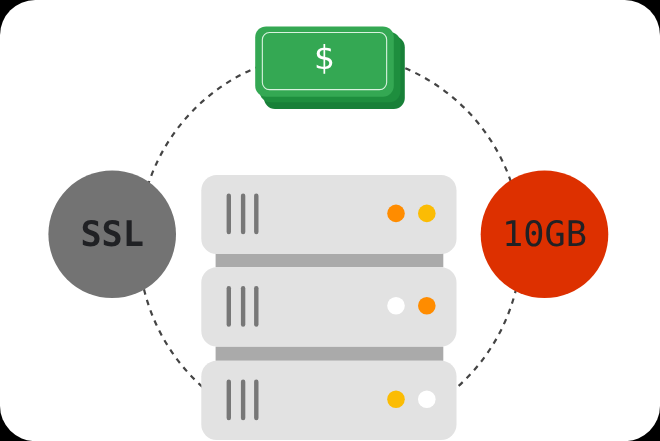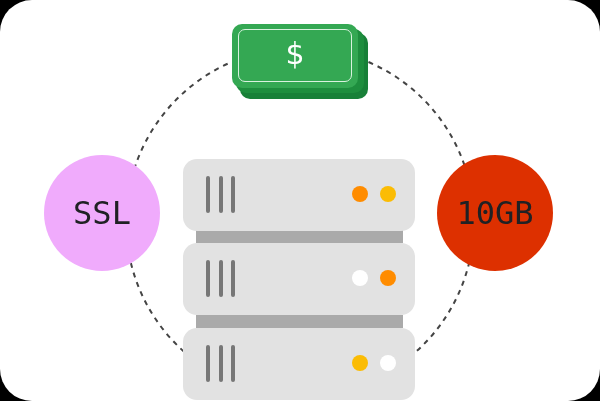--- a/index.html
+++ b/index.html
@@ -6,21 +6,21 @@
   body { width:600px; height:401px; overflow:hidden; }
   .canvas { position:relative; width:600px; height:401px; background:#fff; border-radius:32px; overflow:hidden; }
   .orbit { position:absolute; left:0; top:0; }
   .bill { position:absolute; border-radius:10px; }
   .bill.back2 { left:240px; top:33px; width:128px; height:66px; background:#188038; }
   .bill.back1 { left:236px; top:29px; width:128px; height:64px; background:#1E8E3E; }
   .bill.front { left:232px; top:24px; width:126px; height:64px; background:#34A853; }
   .bill-inner { position:absolute; left:6px; top:5px; right:6px; bottom:6px; border:1px solid #d9f2df; border-radius:7px; }
   .dollar { position:absolute; left:0; right:0; top:12px; text-align:center; color:#fff; font-family:"DejaVu Sans", sans-serif; font-size:30px; line-height:36px; }
   .badge { position:absolute; width:116px; height:116px; border-radius:50%; display:flex; align-items:center; justify-content:center; font-family:"DejaVu Sans Mono", monospace; font-size:32px; color:#202124; }
-  .badge.ssl { left:44px; top:155px; background:#f0abfc; }
+  .badge.ssl { left:44px; top:155px; background:#737373;font-weight:bold; }
   .badge.gb { left:437px; top:155px; background:#DD3000; }
   .server { position:absolute; left:183px; width:232px; height:72px; background:#E2E2E2; border-radius:14px; }
   .connector { position:absolute; left:196px; width:207px; height:13px; background:#AAAAAA; }
   .vent { position:absolute; top:17px; width:4px; height:37px; background:#777; border-radius:2px; }
   .led { position:absolute; top:27px; width:16px; height:16px; border-radius:50%; }
 </style>
 </head>
 <body>
 
 <div class="canvas">

